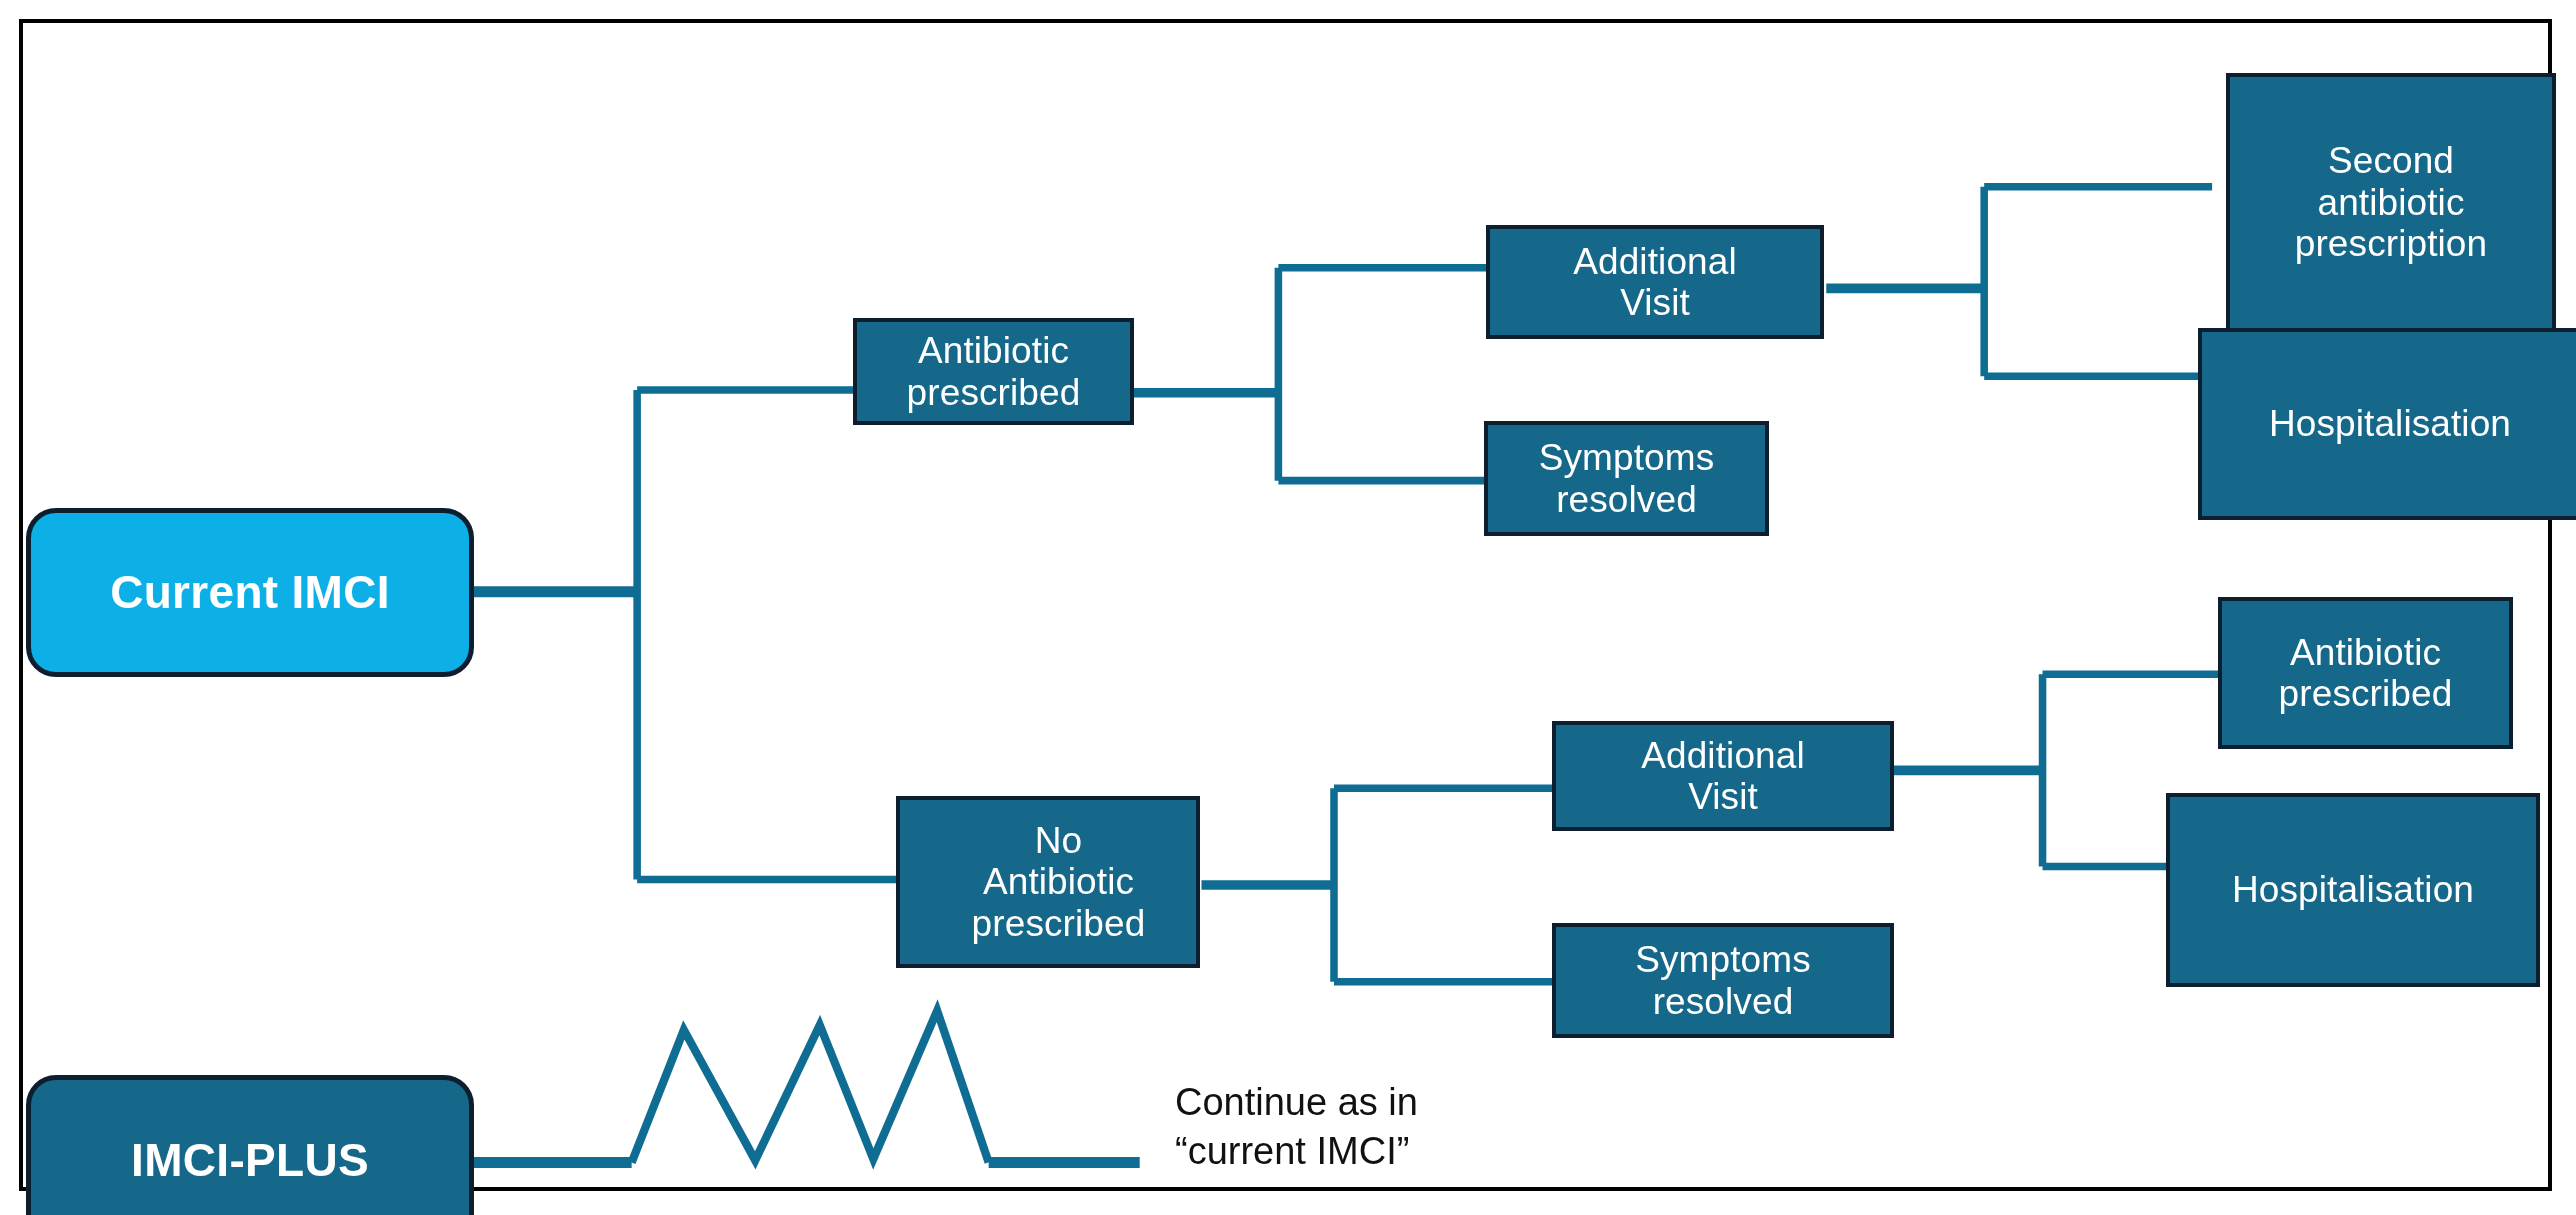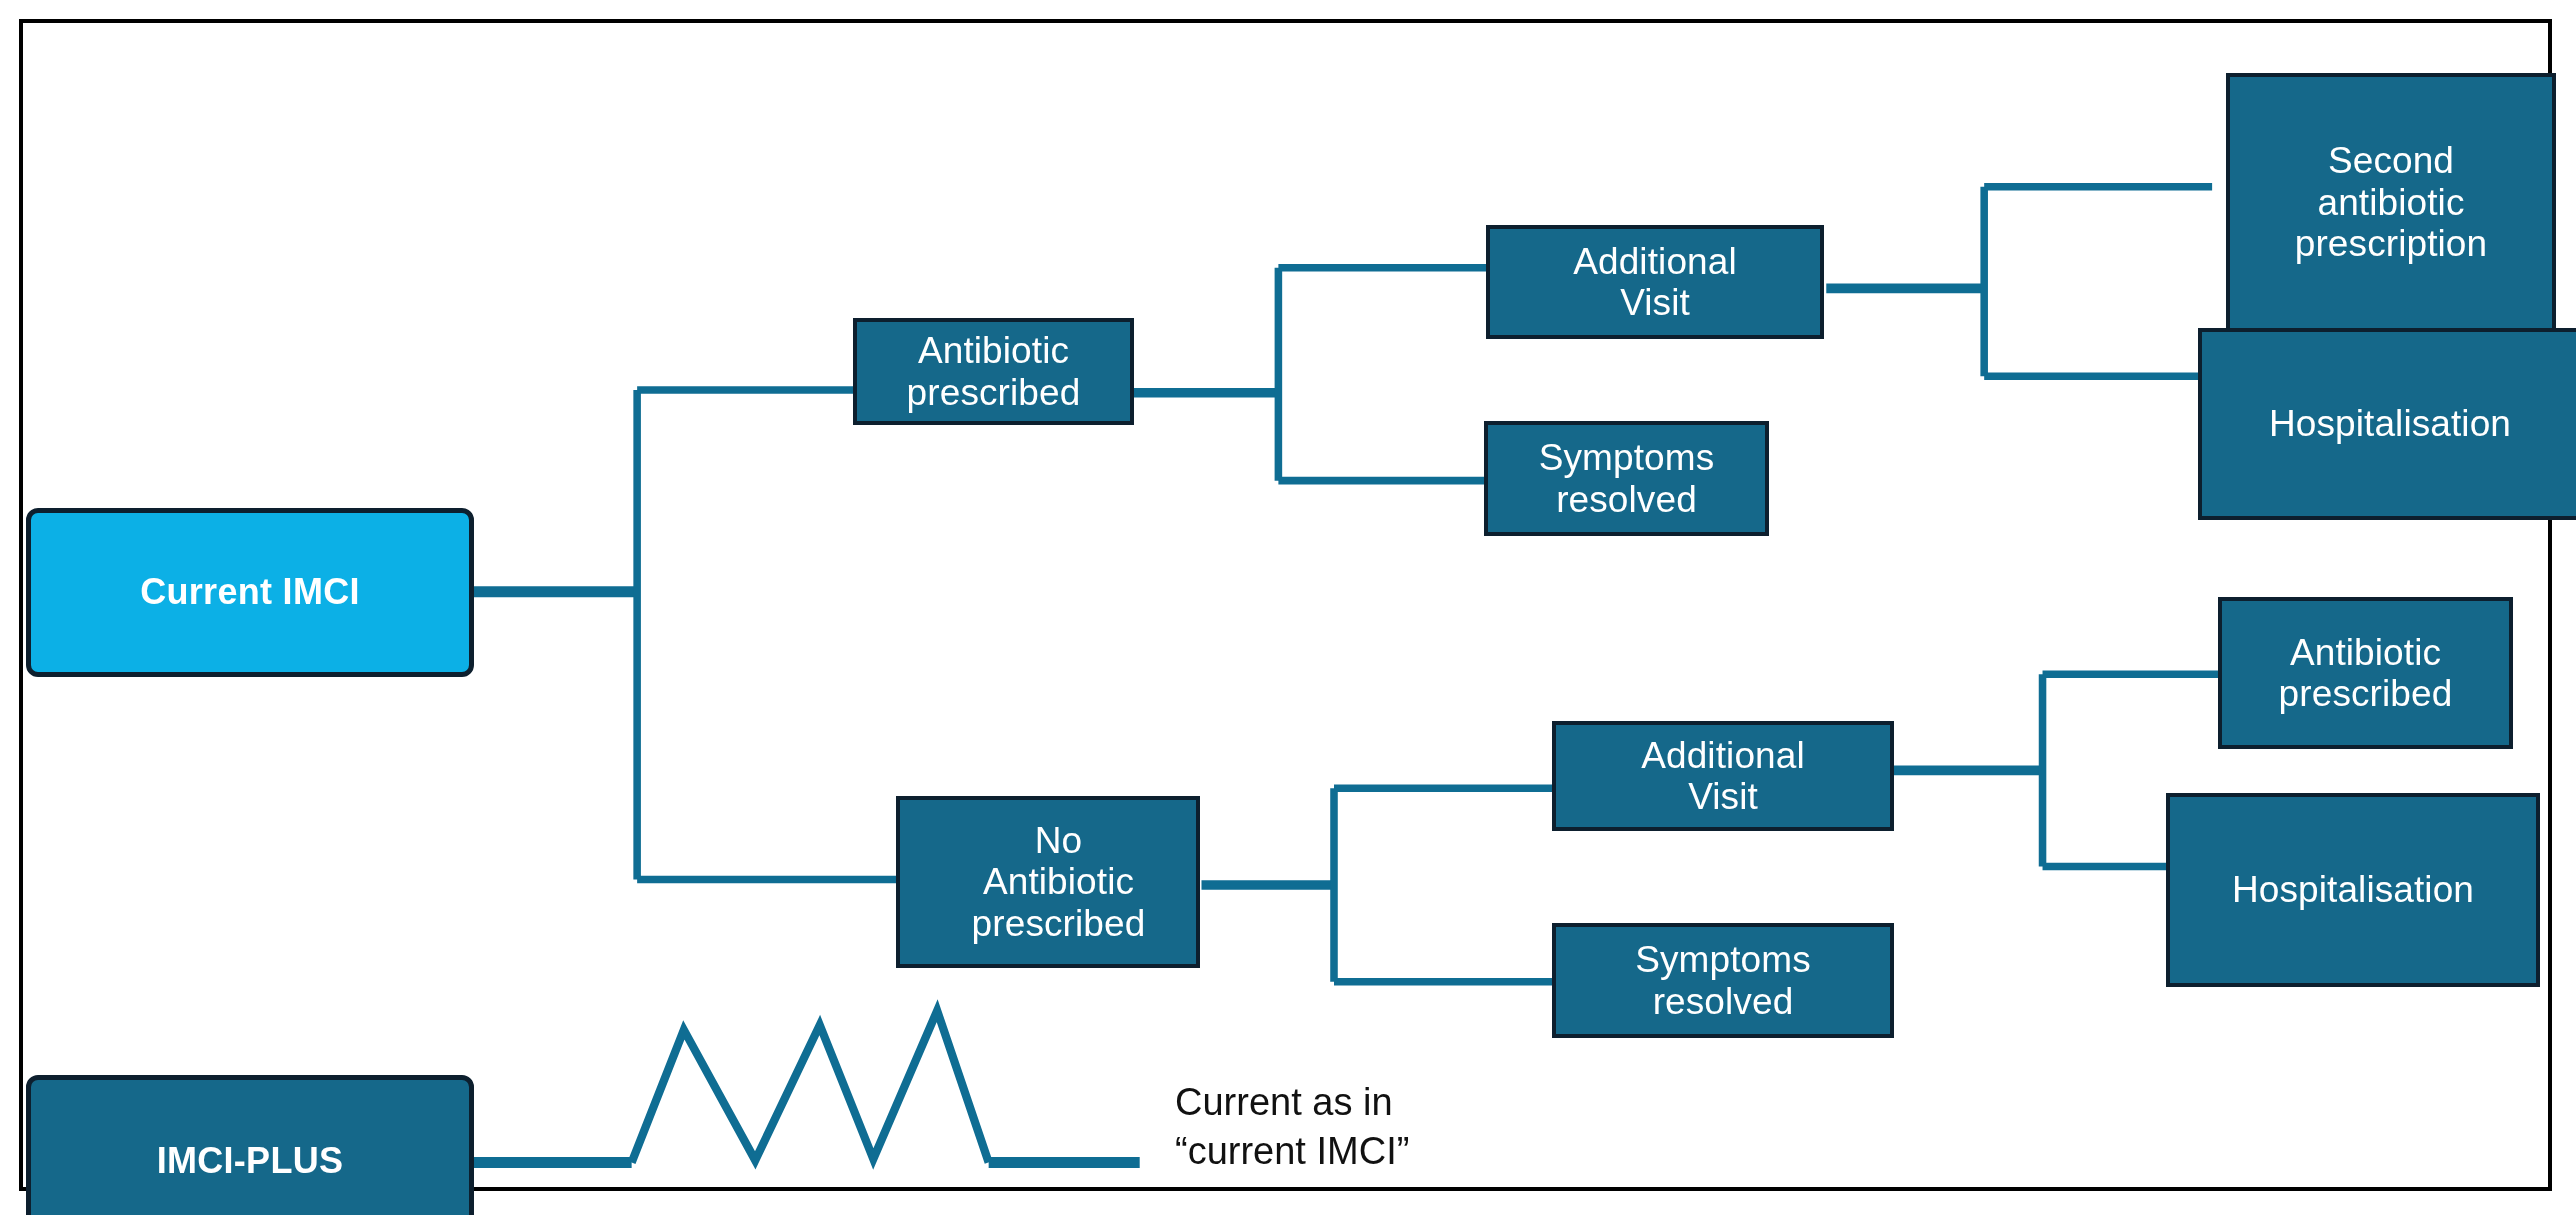--- a/index.html
+++ b/index.html
@@ -35,23 +35,23 @@
     white-space:pre-line;
   }
   .rect{
     background:#15688a;
     border:4.1px solid #0d1f2e;
     font-size:37px;
     font-weight:400;
     letter-spacing:0.1px;
   }
   .rounded{
-    border-radius:12px;
+    border-radius:30px;
     border:5.5px solid #0d1f2e;
-    font-size:36px;
+    font-size:46px;
     font-weight:700;
     letter-spacing:0.3px;
   }
   .cyan{background:#0cb0e6;}
   .teal{background:#15688a;}
 
   .caption{
     position:absolute;
     z-index:3;
     color:#111111;
@@ -130,17 +130,17 @@
 Visit</div>
 
   <div class="node rect" style="left:1552px;top:923px;width:342px;height:115px;">Symptoms
 resolved</div>
 
   <div class="node rect" style="left:2218px;top:597px;width:295px;height:152px;">Antibiotic
 prescribed</div>
 
   <div class="node rect" style="left:2166px;top:793px;width:374px;height:194px;">Hospitalisation</div>
 
-  <div class="caption" style="left:1175px;top:1078px;width:426px;">Current as in
+  <div class="caption" style="left:1175px;top:1078px;width:426px;">Continue as in
 “current IMCI”</div>
 
 </div>
 
 
 </body></html>

